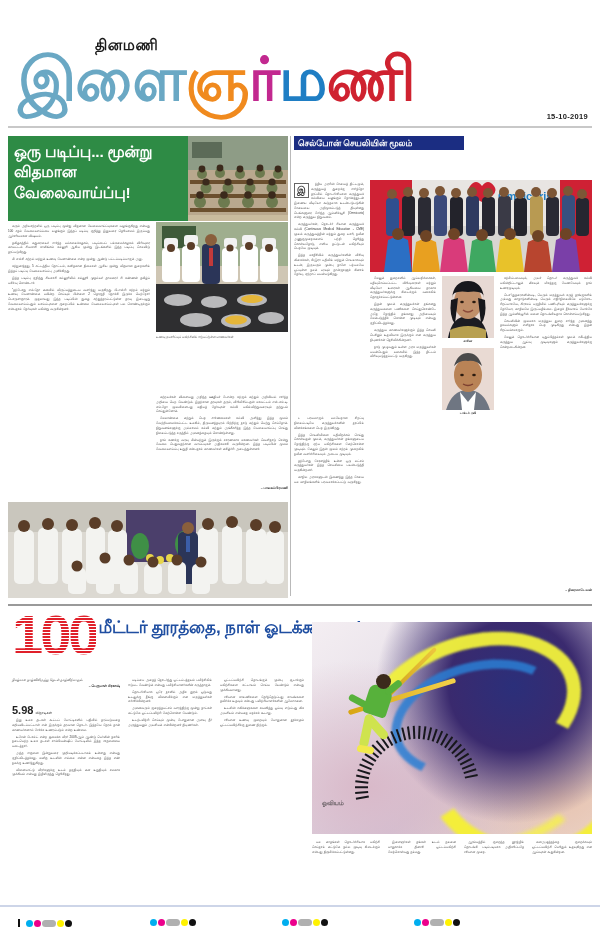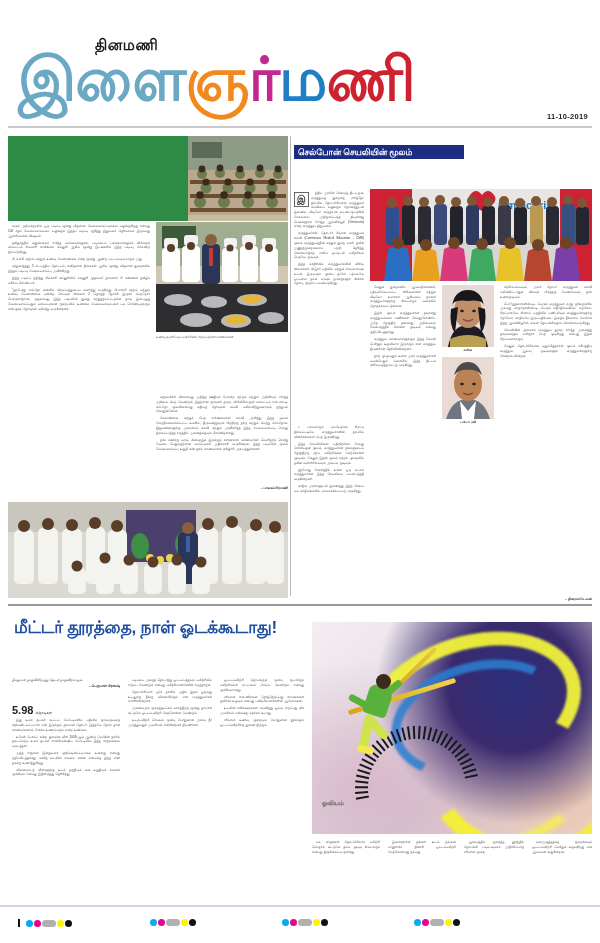--- a/index.html
+++ b/index.html
@@ -25,21 +25,21 @@
   .lt-head{position:absolute;left:6px;top:6px;width:170px;color:#fff;font-size:15.5px;font-weight:bold;line-height:1.32;letter-spacing:-.2px;}
   .lt-photo1{position:absolute;left:180px;top:0;width:100px;height:85px;}
   .lt-photo2{position:absolute;left:148px;top:86px;width:132px;height:110px;}
   .lt-text1{position:absolute;left:0;top:88px;width:142px;height:275px;}
   .lt-cap1{position:absolute;left:148px;top:199px;width:132px;height:58px;}
   .lt-text2{position:absolute;left:148px;top:259px;width:132px;height:104px;}
   .lt-photo3{position:absolute;left:0;top:366px;width:280px;height:96px;}
   .lt-byline{position:absolute;right:0;top:350px;font-size:3.4px;font-weight:bold;color:#333;}
 
   
-  .rt-block{position:absolute;left:294px;top:145px;width:298px;height:460px;}
+  .rt-block{position:absolute;left:294px;top:136px;width:298px;height:460px;}
   .rt-kicker{position:absolute;left:0;top:0;width:170px;height:14px;background:#1b2d82;}
   .rt-kicker span{position:absolute;left:4px;top:2px;color:#fff;font-size:8.5px;font-weight:bold;letter-spacing:-.1px;}
   .rt-head{position:absolute;left:0;top:17px;width:298px;color:#e01b24;font-size:20px;font-weight:bold;letter-spacing:-.3px;}
   .rt-photo1{position:absolute;left:76px;top:44px;width:222px;height:92px;}
   .rt-dropcol{position:absolute;left:0;top:46px;width:70px;height:230px;}
   .rt-portrait1{position:absolute;left:148px;top:140px;width:52px;height:62px;}
   .rt-portrait2{position:absolute;left:148px;top:212px;width:52px;height:62px;}
   .pcap{font-size:3px;text-align:center;color:#333;font-weight:bold;margin-top:1px;}
   .rt-col2{position:absolute;left:76px;top:140px;width:66px;height:316px;}
   .rt-col3{position:absolute;left:206px;top:140px;width:92px;height:316px;}
@@ -112,27 +112,28 @@
 
   <div class="masthead">
     <div class="mh-sub">தினமணி</div>
     <div class="mh-main" id="mh-main">
         <span style="color: rgb(106, 168, 196);">இளை</span>
         <span style="color: rgb(240, 138, 30);">ஞ</span>
         <span style="color: rgb(194, 40, 143);">ர்</span>
         <span style="color: rgb(31, 126, 196);">ம</span>
         <span style="color: rgb(207, 34, 48);">ணி</span>
       </div>
-    <div class="mh-date">11-10-2019</div>
+    <div class="mh-date">15-10-2019</div>
     <div class="mh-rule"></div>
   </div>
 
   <div class="lt-block">
 
     <div class="lt-headbox"></div>
+    <div class="lt-head">ஒரு படிப்பு... மூன்று விதமான வேலைவாய்ப்பு!</div>
 
     <div class="ph lt-photo1">
       <svg viewBox="0 0 100 85" width="100" height="85" preserveAspectRatio="none">
         <rect width="100" height="85" fill="#a8b4a0"></rect>
         <rect y="0" width="100" height="34" fill="#8e9c86"></rect>
         <rect x="4" y="6" width="30" height="16" fill="#5c6b58"></rect>
         <rect x="0" y="34" width="100" height="51" fill="#b9a88e"></rect>
         <g fill="#6b4f2e">
           <rect x="2" y="44" width="96" height="4"></rect>
             <rect x="2" y="58" width="96" height="4"></rect>
@@ -423,20 +424,21 @@
       <p>மேலும் தொடர்ச்சியான புதுப்பித்தல்கள் மூலம் சமீபத்திய மருத்துவ ஆய்வு முடிவுகளும் மருத்துவர்களுக்கு சென்றடைகின்றன.</p>
     </div>
 
     <div class="rt-byline">– திரைமாடேவன்</div>
   </div>
 
   <div class="bt-block">
     <div class="bt-rule"></div>
 
     <div class="bt-numwrap">
+      <div class="bt-100">100</div>
       <div class="bt-head">மீட்டர் தூரத்தை, நாள் ஓடக்கூடாது!</div>
     </div>
 
     <div class="bt-quote">
       <div>நிகழ்கால தாழ்விலிருந்து தேடல் தாழ்விற்காகும்.</div>
       <div class="bt-qattr">– பெருமாள் பிரகாஷ்</div>
     </div>
 
     <div class="bt-time">
       <span>5.98</span><small>விநாடிகள்</small>

